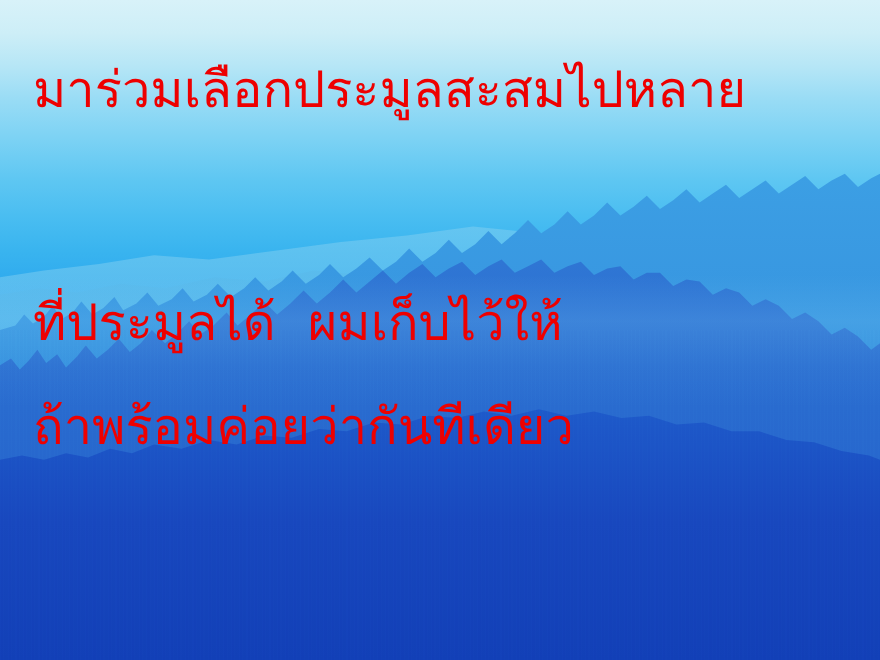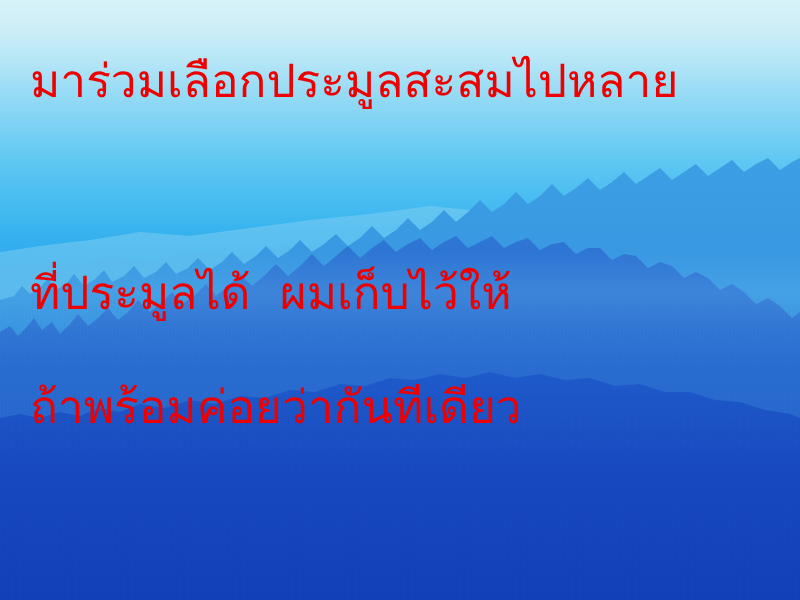--- a/index.html
+++ b/index.html
@@ -122,21 +122,21 @@
     font-size: 46px;
     line-height: 1;
     white-space: pre;
     font-family: "DejaVu Sans", "Liberation Sans", sans-serif;
     letter-spacing: 0px;
     text-rendering: optimizeLegibility;
   }
   #line1 { top: 58px; }
   #line2 { top: 163px; }
   #line3 { top: 270px; }
-  #line4 { top: 384px; }
+  #line4 { top: 365px; }
 </style>
 </head>
 <body>
 
 <div id="stage">
 
   <div class="layer" id="sky"></div>
 
   <div class="layer" id="deepbase"></div>
 

